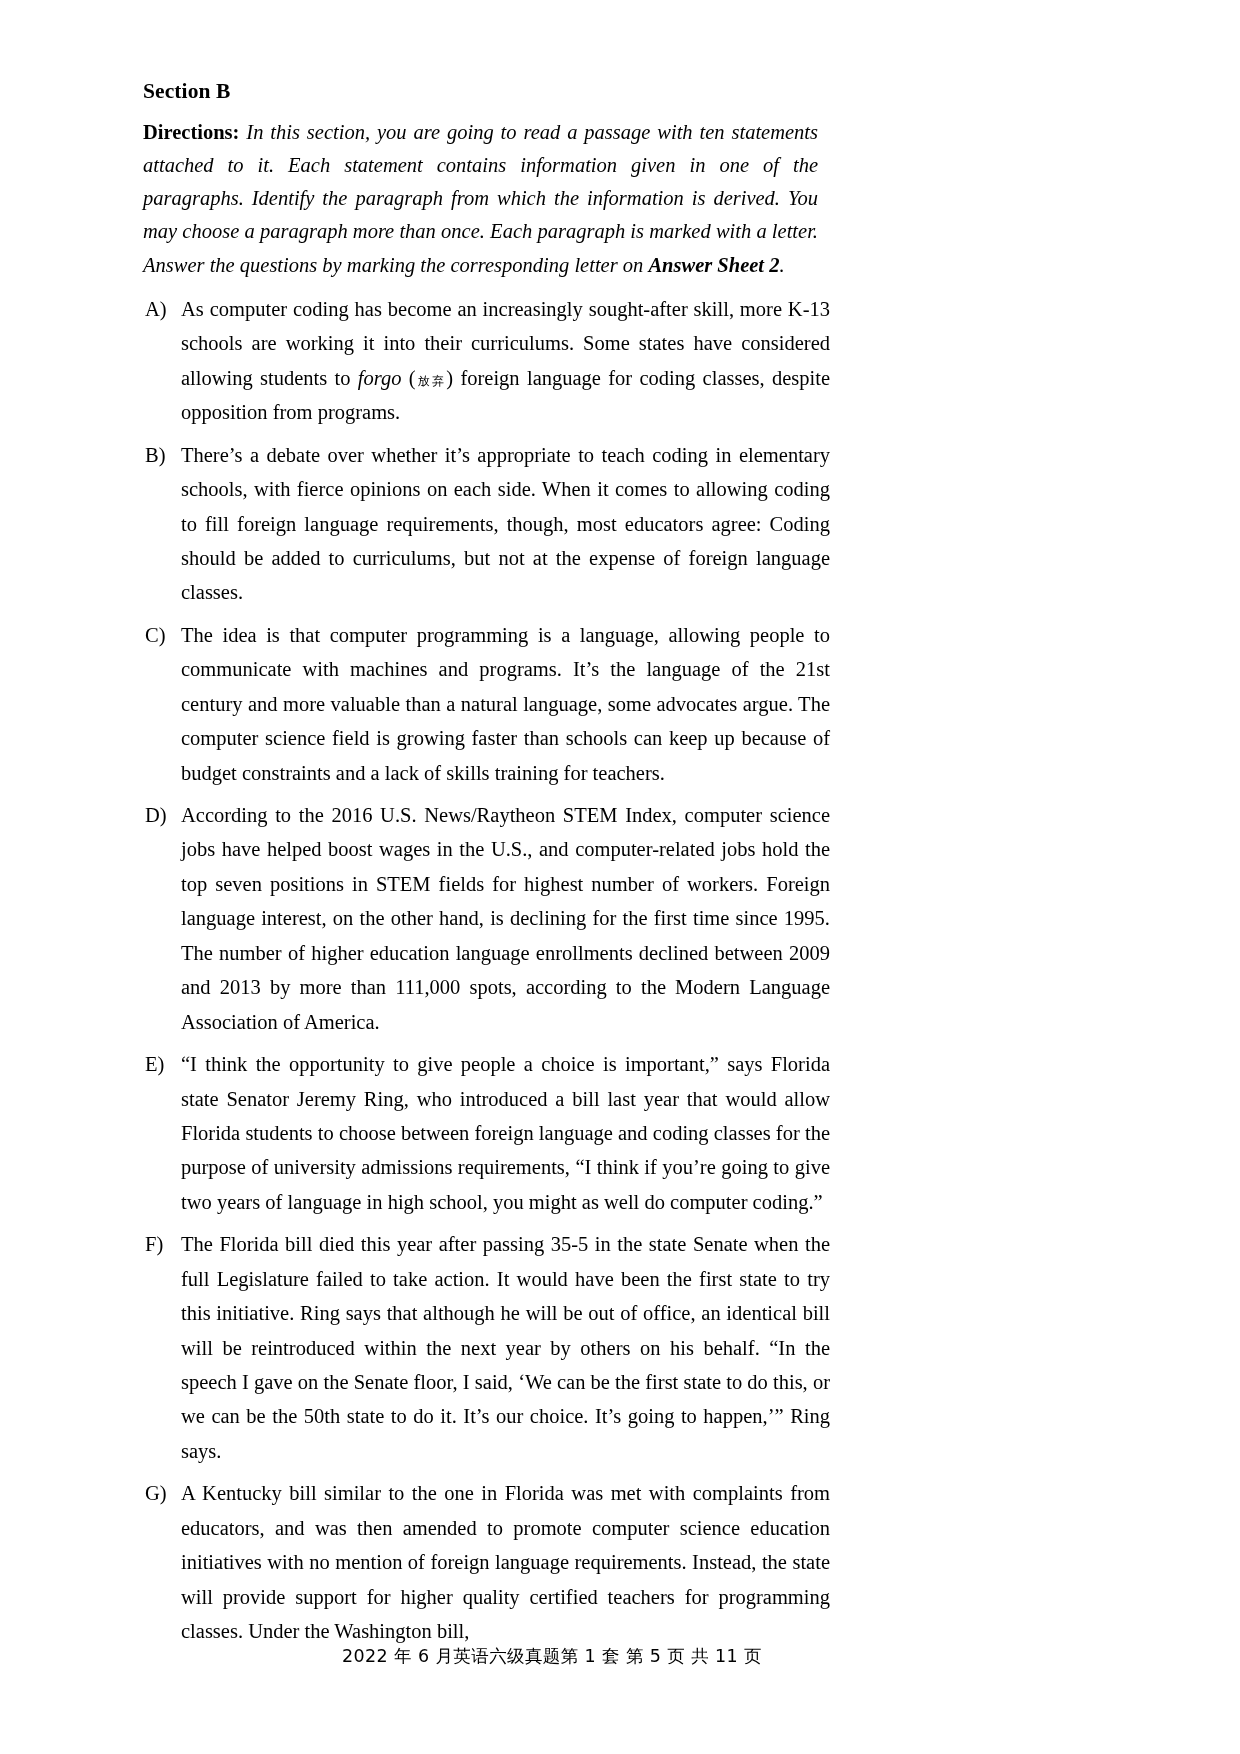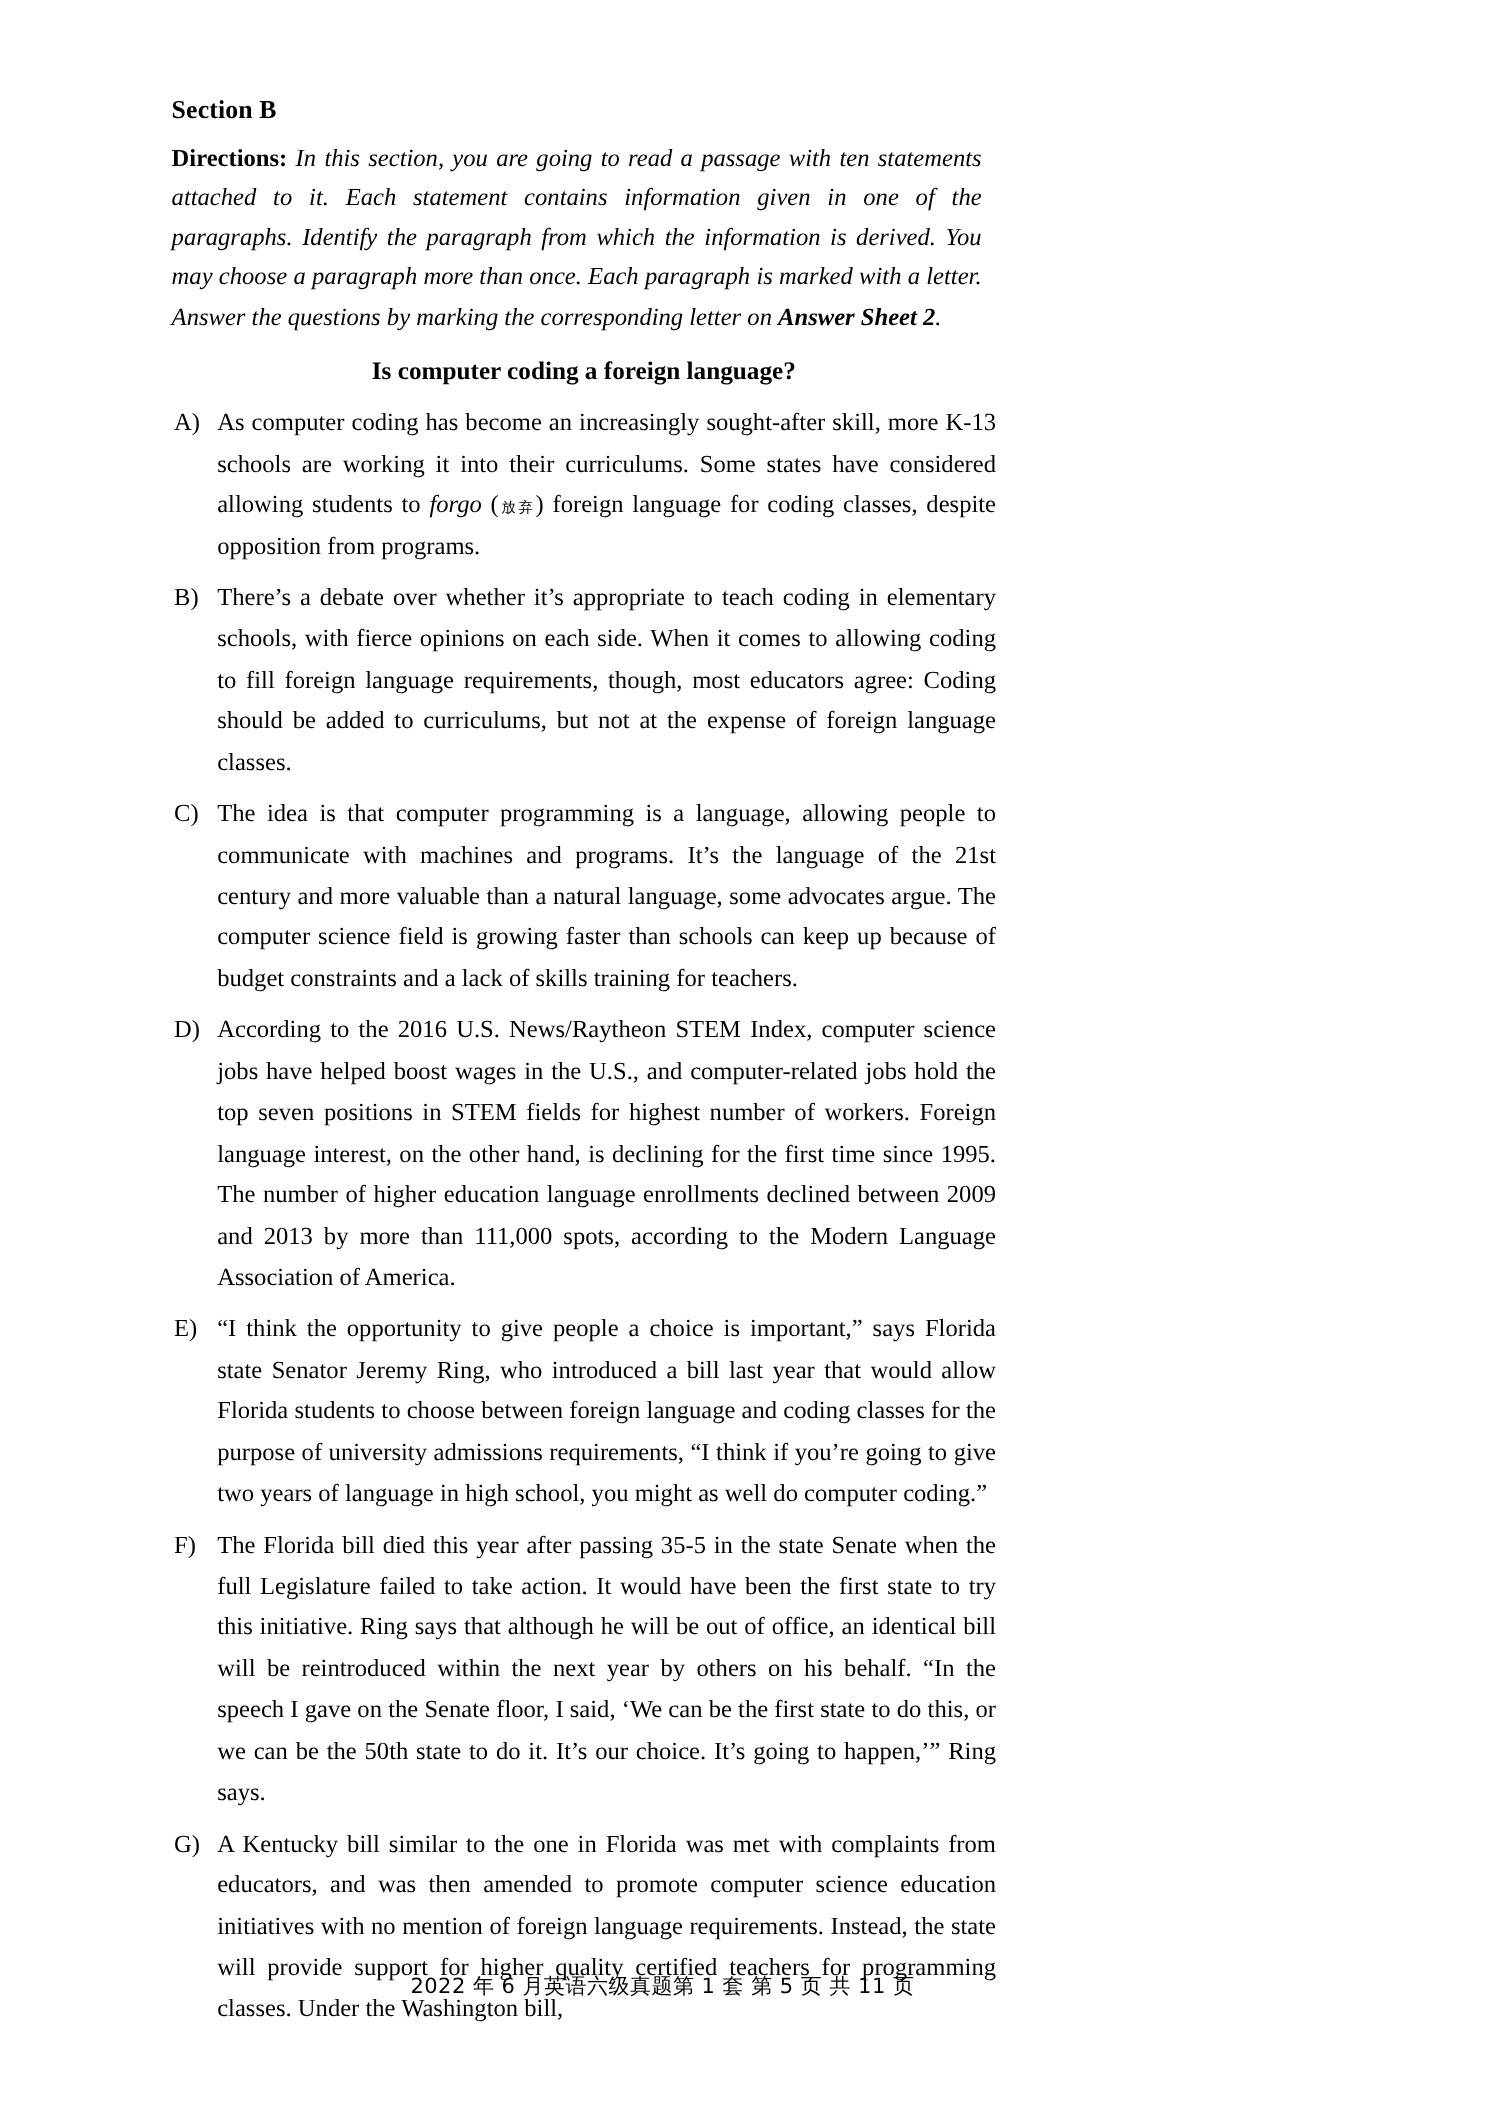--- a/index.html
+++ b/index.html
@@ -98,21 +98,20 @@
 </style>
 </head>
 <body>
 
 <div class="page">
 
   <h1 class="section-heading">Section B</h1>
 
   <p class="directions"><span class="dir-label">Directions:</span> <span>In this section, you are going to read a passage with ten statements attached to it. Each statement contains information given in one of the paragraphs. Identify the paragraph from which the information is derived. You may choose a paragraph more than once. Each paragraph is marked with a letter. Answer the questions by marking the corresponding letter on </span><span class="dir-answer">Answer Sheet 2</span><span>.</span></p>
 
-  <h2 class="passage-title">Is computer coding a foreign language?</h2>
 
   <div class="para">
     <div class="para-letter">A)</div>
     <div class="para-body"><span>As computer coding has become an increasingly sought-after skill, more K-13 schools are working it into their curriculums. Some states have considered allowing students to </span><em class="it">forgo</em><span> (</span><span class="cjk">放弃</span><span>) </span><span>foreign language for coding classes, despite opposition from programs.</span></div>
   </div>
 
   <div class="para">
     <div class="para-letter">B)</div>
     <div class="para-body">There’s a debate over whether it’s appropriate to teach coding in elementary schools, with fierce opinions on each side. When it comes to allowing coding to fill foreign language requirements, though, most educators agree: Coding should be added to curriculums, but not at the expense of foreign language classes.</div>
   </div>

